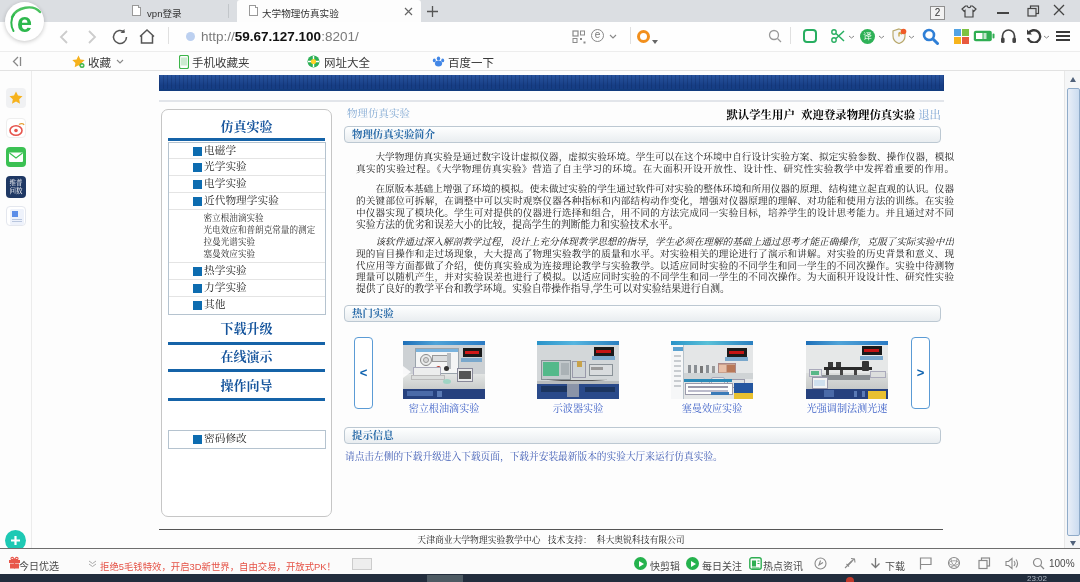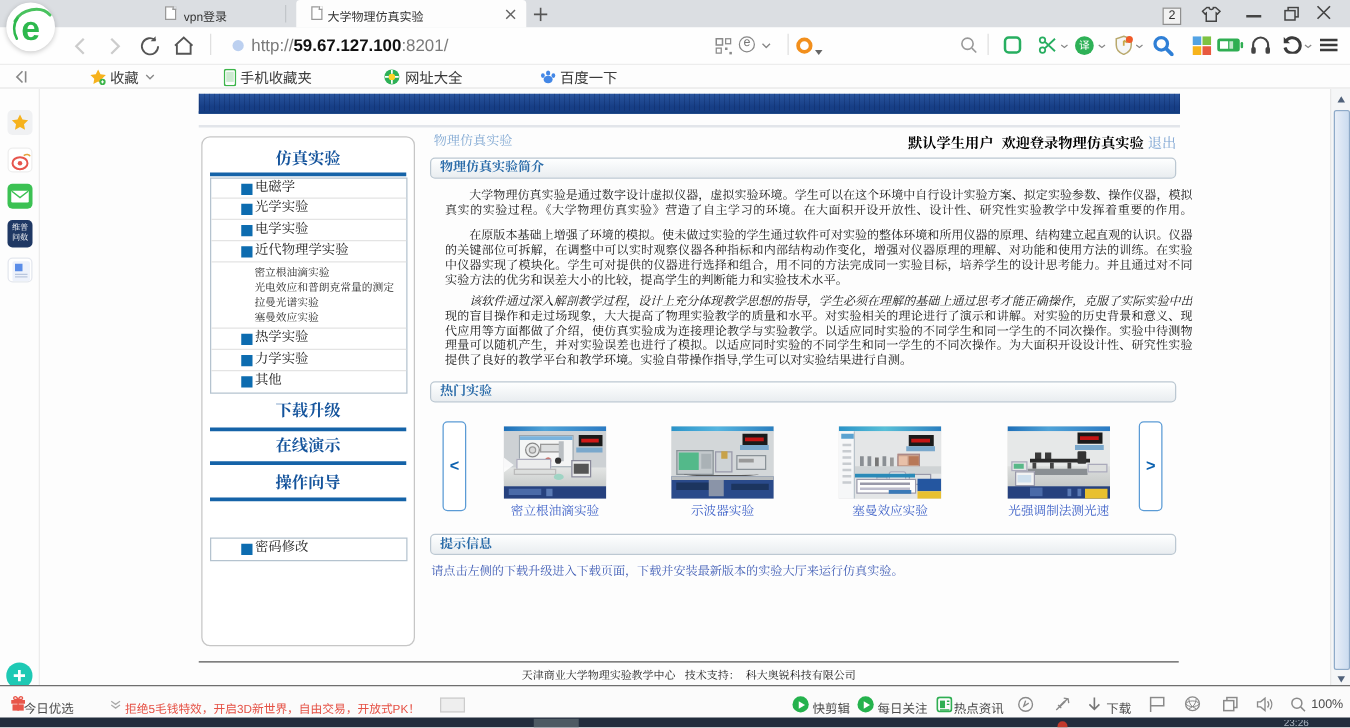--- a/index.html
+++ b/index.html
@@ -492,14 +492,14 @@
       <path d="M9 4a4 4 0 0 1 0 5M11 2.5a6.5 6.5 0 0 1 0 8" fill="none" stroke="#8a8a8a" stroke-width="1.1"></path>
     </svg>
   <svg class="abs" style="left:1032px;top:557px;z-index:3;" width="13" height="13">
       <circle cx="5.5" cy="5.5" r="4" fill="none" stroke="#8a8a8a" stroke-width="1.2"></circle>
       <path d="M8.5 8.5L12 12" stroke="#8a8a8a" stroke-width="1.2"></path>
     </svg>
   <div class="abs st" style="left:1049px;">100%</div>
   <div class="abs" id="taskbar"></div>
   <div class="abs" style="left:427px;top:575px;width:36px;height:7px;background:#4d5a63;z-index:3;"></div>
   <div class="abs" style="left:846px;top:577px;width:8px;height:5px;border-radius:4px 4px 0 0;background:#c0392b;z-index:3;"></div>
-  <div class="abs" style="left:1027px;top:576px;width:25px;height:6px;color:#aeb6c2;font-size:8px;line-height:6px;overflow:hidden;z-index:3;">23:26</div>
+  <div class="abs" style="left:1027px;top:576px;width:25px;height:6px;color:#aeb6c2;font-size:8px;line-height:6px;overflow:hidden;z-index:3;">23:02</div>
 </div>
 
 </body></html>

